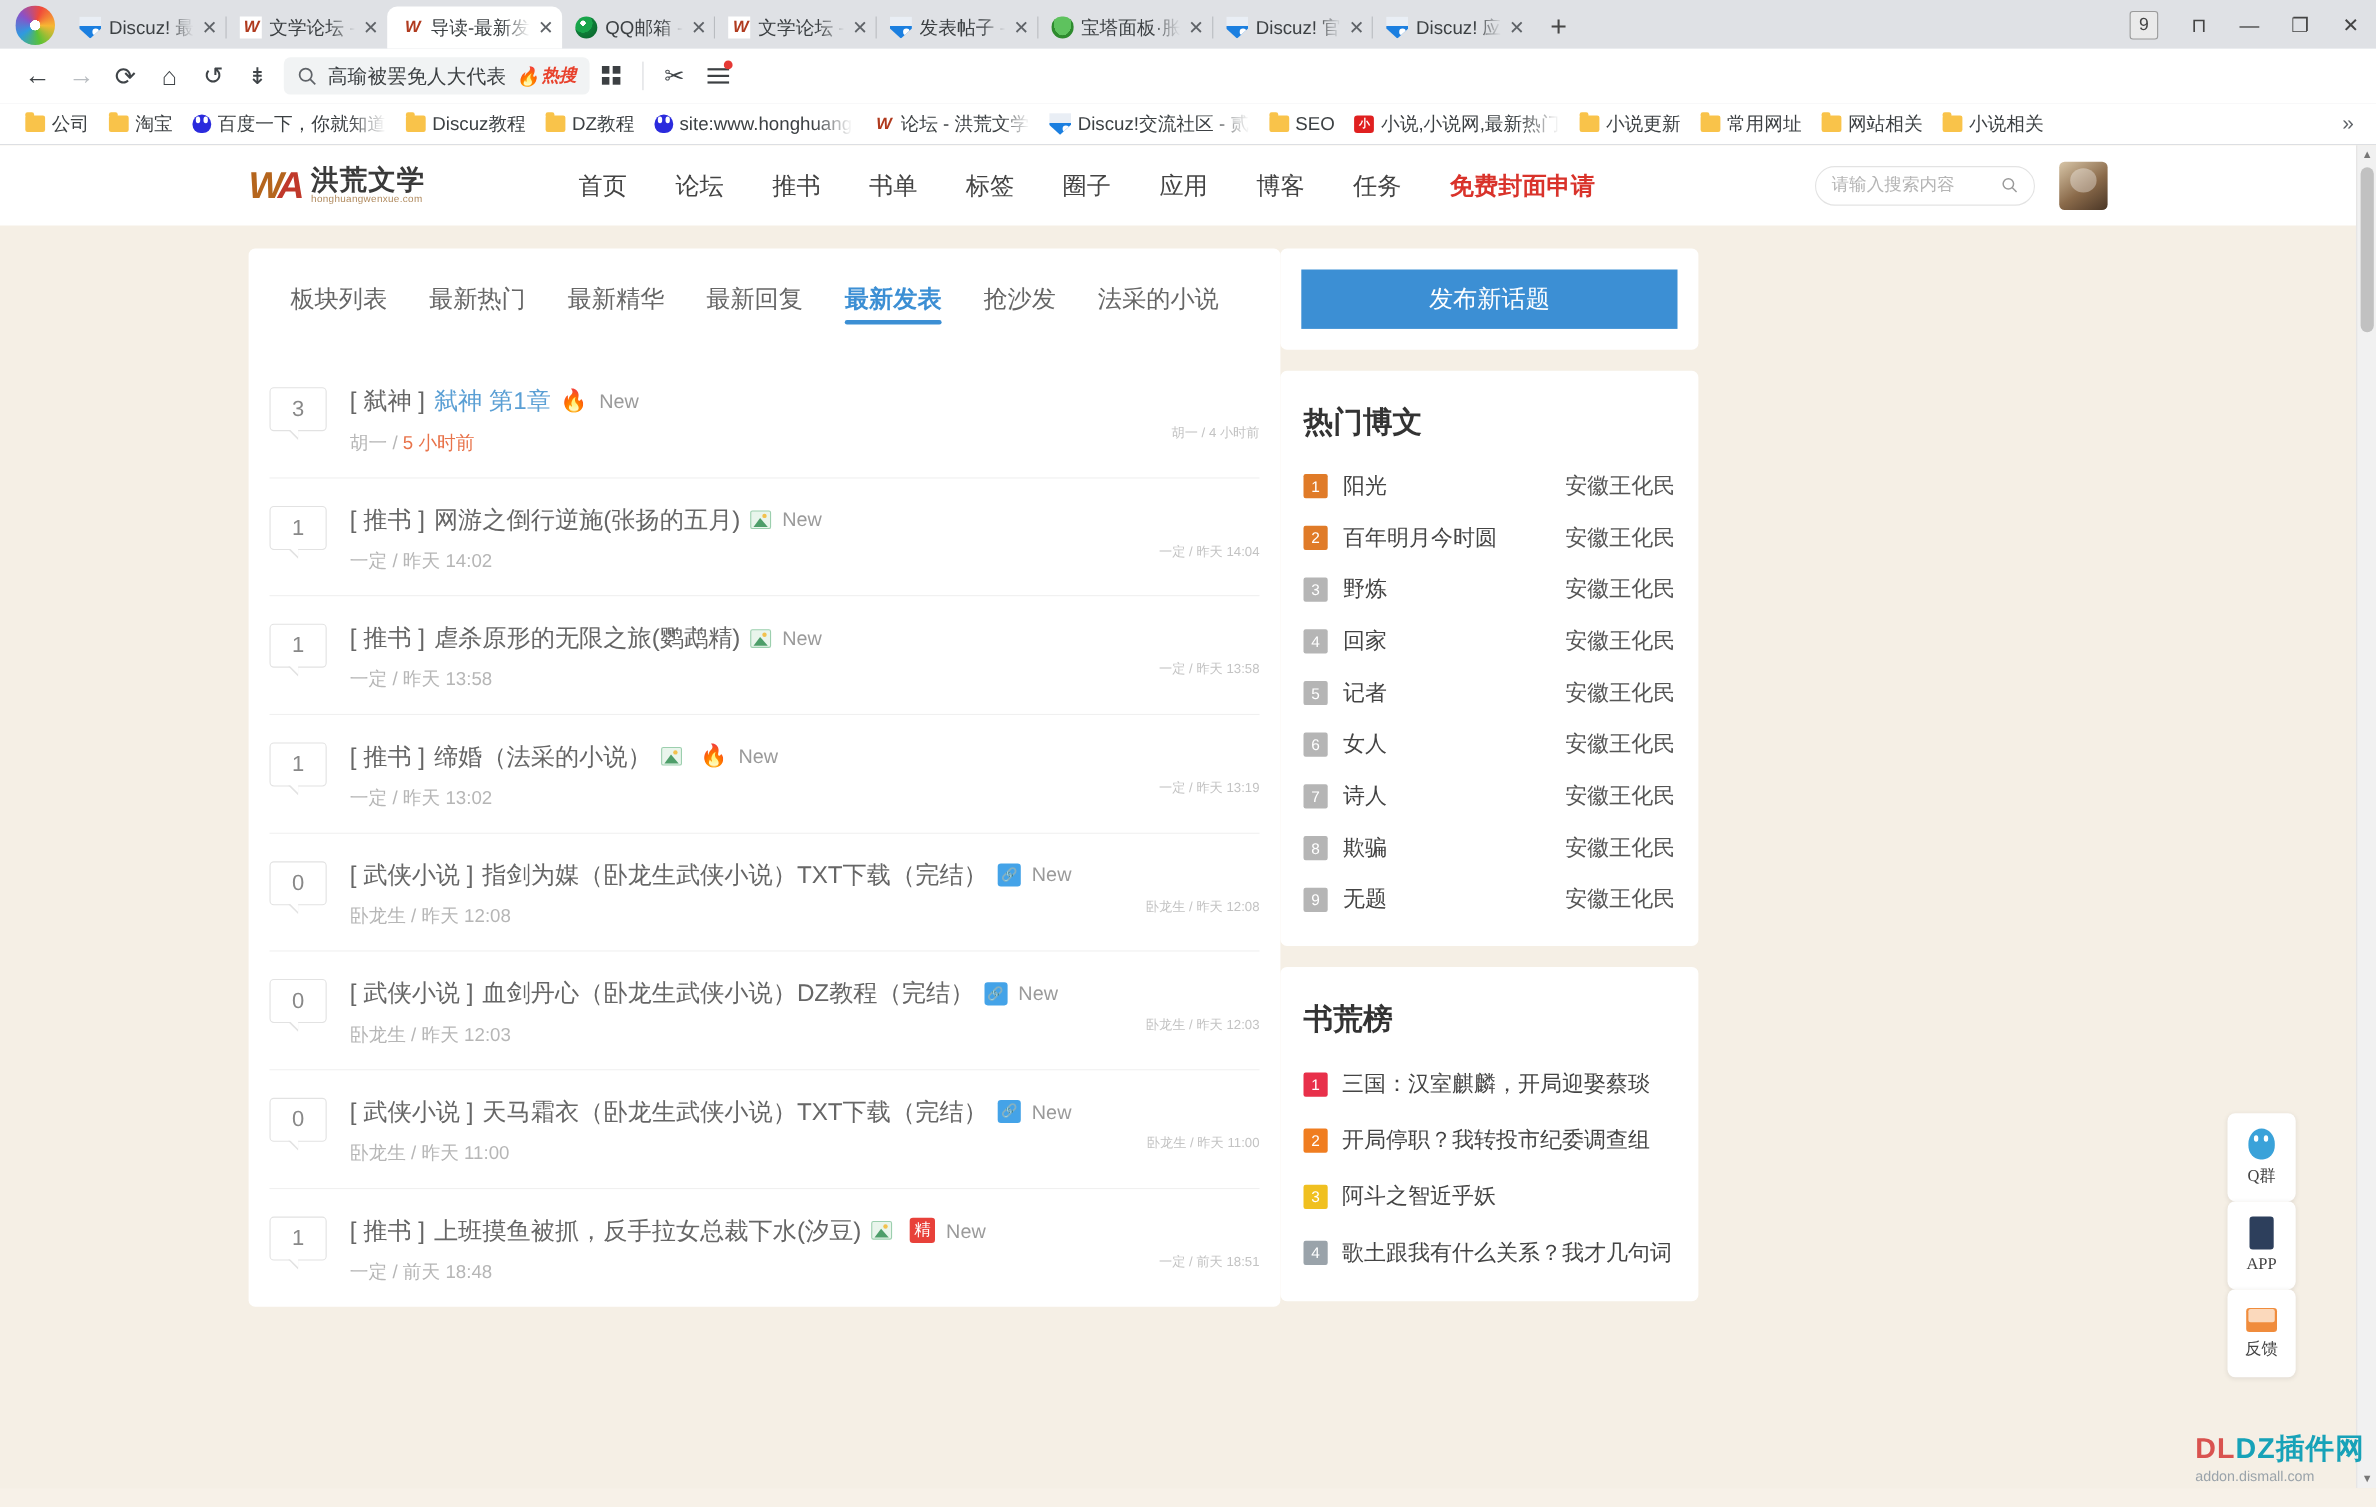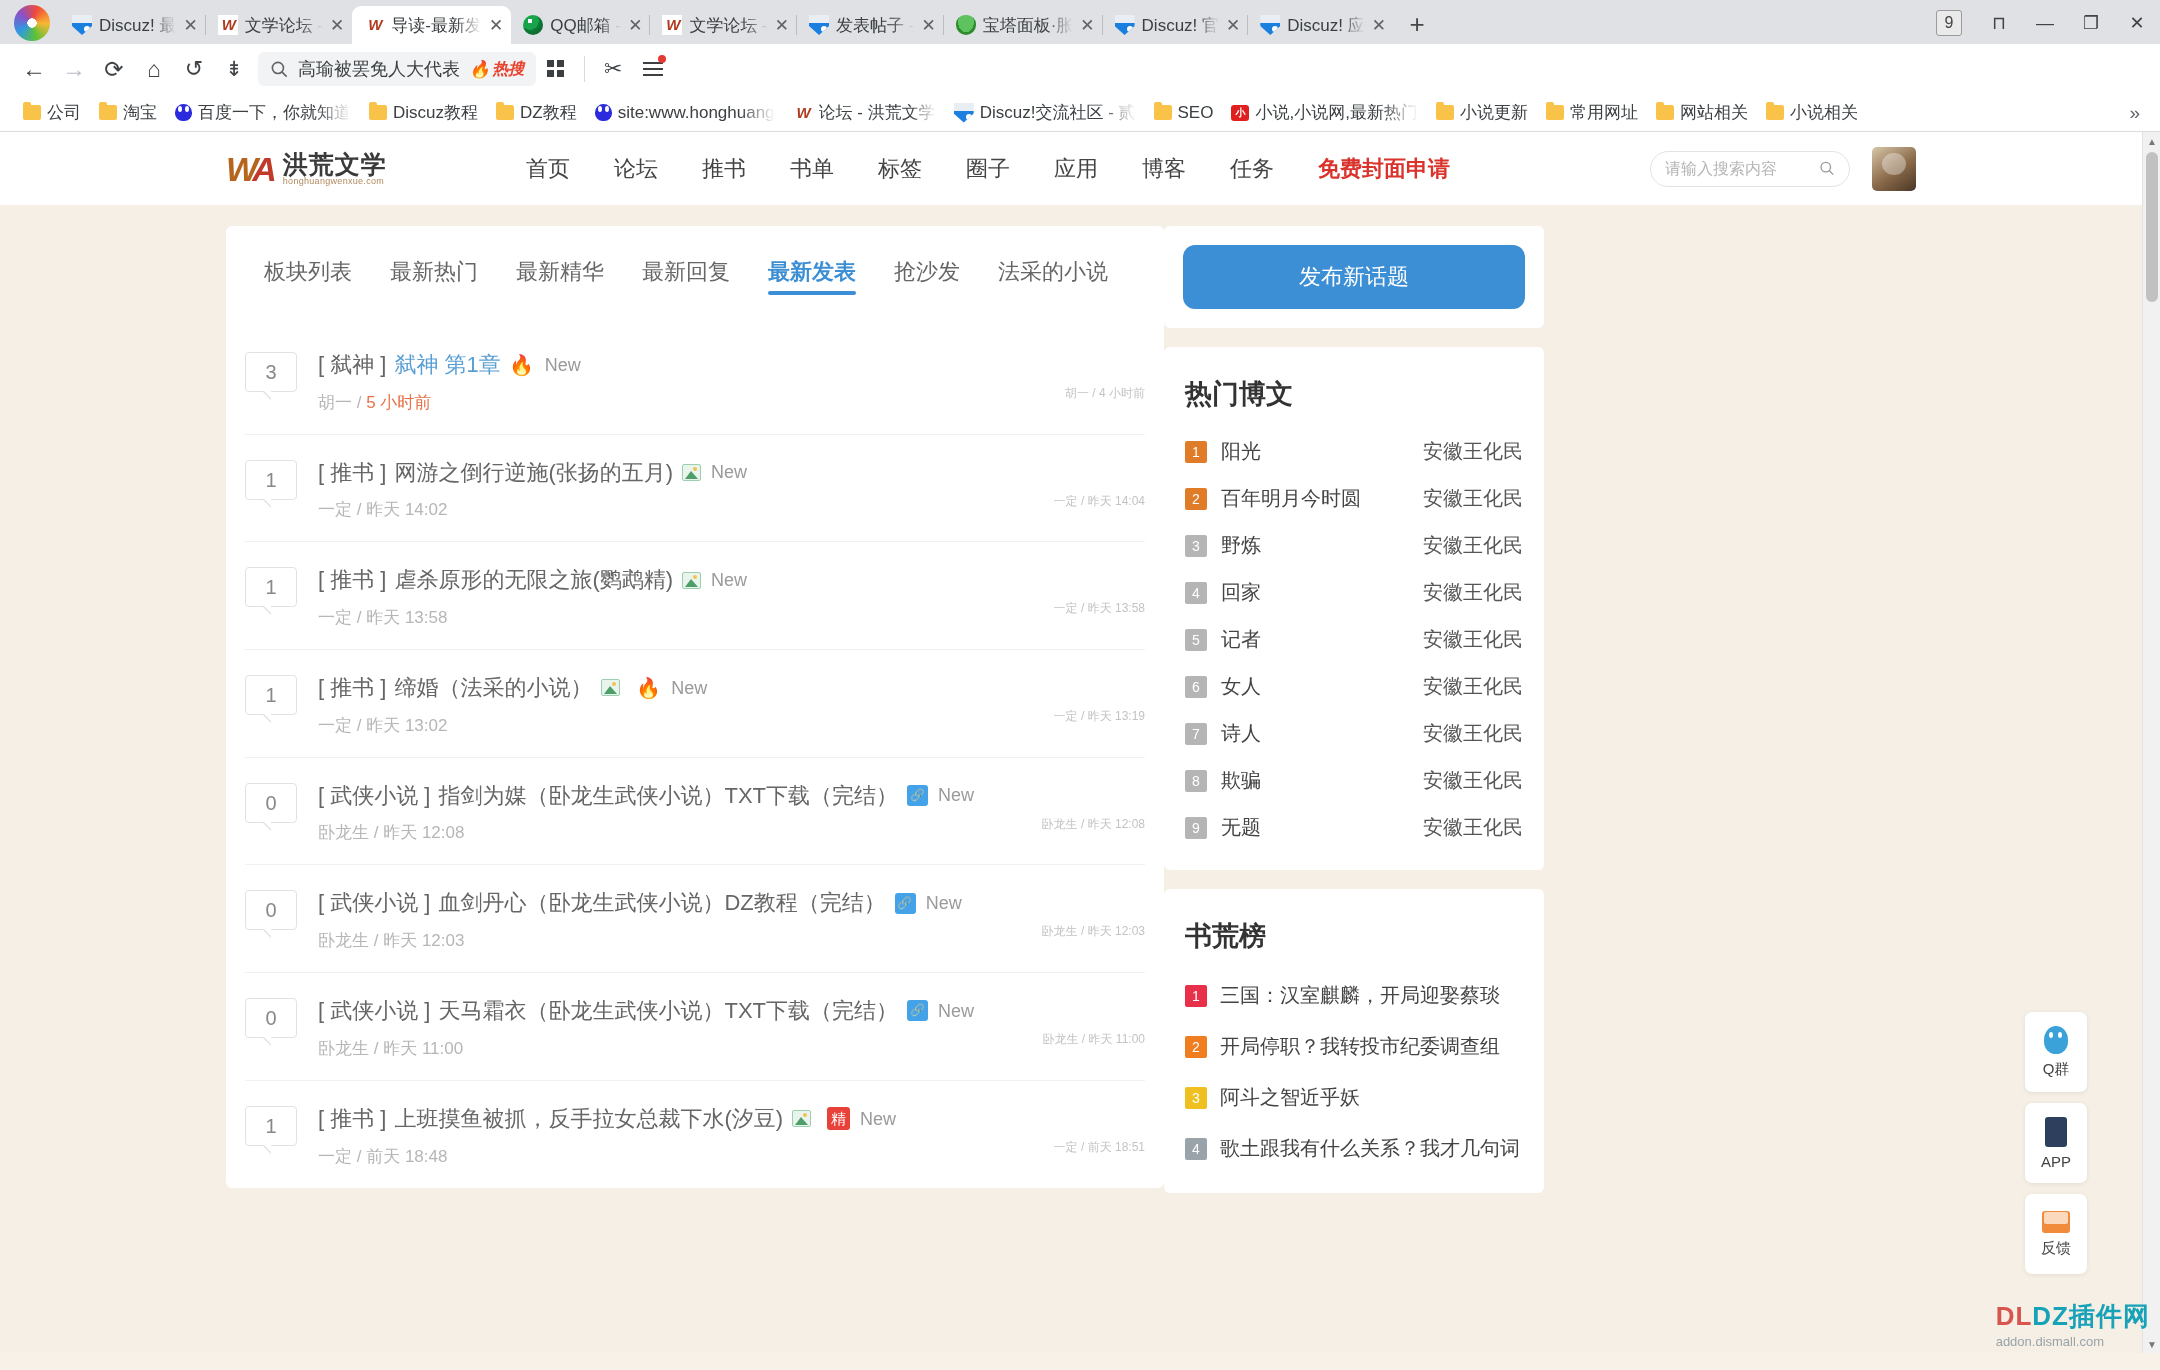--- a/index.html
+++ b/index.html
@@ -388,23 +388,23 @@
   .ic-jing {
     display: inline-block; width: 23px; height: 23px; flex: 0 0 auto;
     margin: 0 7px 0 9px; border-radius: 3px; background: #e8413a;
     color: #fff; font-size: 15px; line-height: 23px; text-align: center;
     vertical-align: -5px;
   }
   .tag-new { color: #9a9a9a; font-size: 18px; margin-left: 3px; }
 
   .side-card { padding: 19px; margin-bottom: 19px; }
   .btn-new {
-    height: 64px; width: 100%;
+    height: 54px; width: 100%;
     background: #3c8fd4; color: #fff;
-    border: none; border-radius: 12px;
+    border: none; border-radius: 0;
     font-size: 22px; font-family: inherit;
     display: flex; align-items: center; justify-content: center;
   }
   .side-title { font-size: 27px; font-weight: bold; color: #333; padding: 10px 2px 16px; }
   .rank-row {
     display: flex; align-items: center; gap: 14px;
     padding: 10px 2px; font-size: 20px;
   }
   .rank-no {
     width: 22px; height: 22px; flex: 0 0 auto;
@@ -414,22 +414,23 @@
   .rank-name { color: #444; flex: 1 1 auto; white-space: nowrap; overflow: hidden; }
   .rank-author { color: #555; flex: 0 0 auto; }
   .sh-row {
     display: flex; align-items: center; gap: 13px;
     padding: 12px 2px; font-size: 20px; color: #444;
   }
 
   
   .rail {
     position: absolute; right: 55px; top: 880px;
-    width: 62px; display: flex; flex-direction: column; gap: 11px;
+    width: 62px; display: flex; flex-direction: column; 
     z-index: 40;
+    font-family: Liberation Serif, serif;
   }
   .rail-btn {
     background: #fff; border-radius: 7px;
     height: 80px; display: flex; flex-direction: column;
     align-items: center; justify-content: center; gap: 6px;
     box-shadow: 0 1px 5px rgba(0,0,0,.08);
   }
   .rail-label { font-size: 15px; color: #444; }
   .qq-peng {
     width: 24px; height: 28px; background: #3aa2d9;

